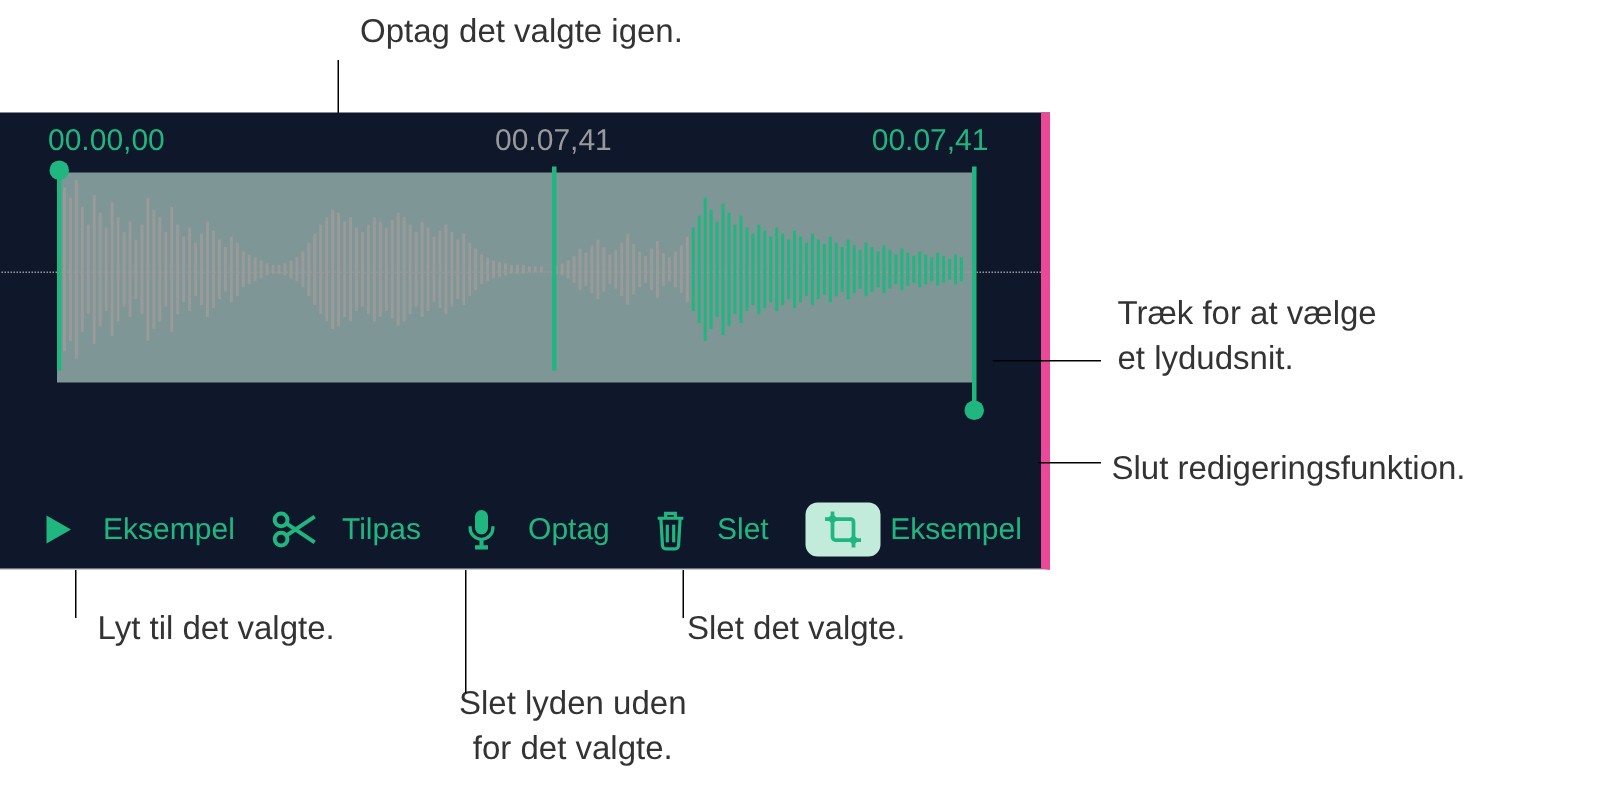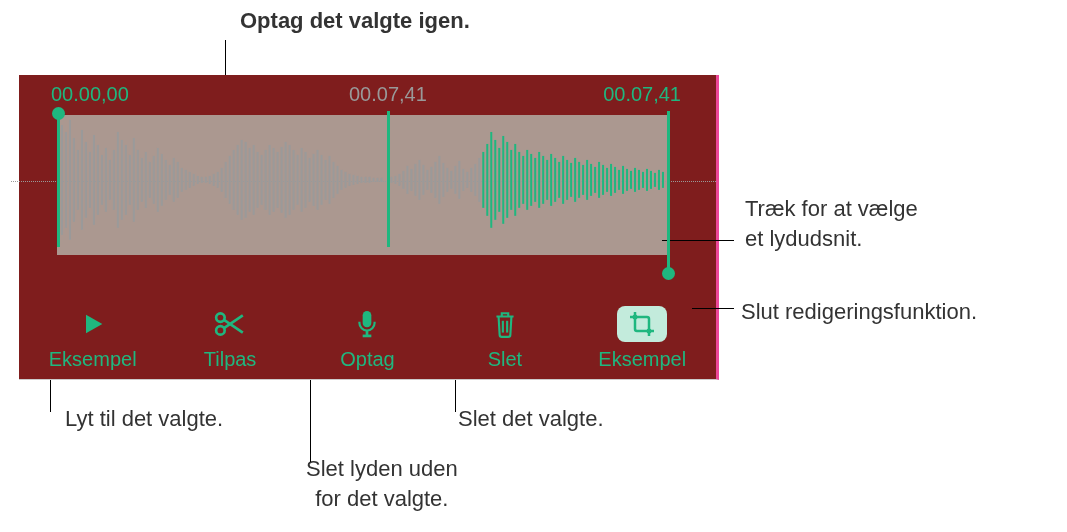--- a/index.html
+++ b/index.html
@@ -16,27 +16,27 @@
       position: absolute;
       line-height: 1.35;
       color: #333;
     }
     .callout-line {
       position: absolute;
       background: #000;
     }
     .editor-panel {
       position: absolute;
-      left: 19px;
+      left: 0;
       top: 75px;
       width: 700px;
       height: 305px;
-      border-right: 3px solid #ec4899;
+      border-right: 6px solid #ec4899;
       border-bottom: 1px solid #ccc;
-      background: #7f1d1d;
+      background: #0f172a;
     }
     .timeline {
       position: relative;
       height: 165px;
       width: 100%;
     }
     .time-label {
       position: absolute;
       top: 8px;
       font-size: 20px;
@@ -129,21 +129,21 @@
       position: absolute;
       bottom: 8px;
       left: 0;
       right: 0;
       display: flex;
       justify-content: space-around;
       padding: 0 5px;
     }
     .tool {
       display: flex;
-      flex-direction: column;
+      flex-direction: row;
       align-items: center;
       gap: 6px;
       min-width: 100px;
       cursor: pointer;
     }
     .tool .icon-wrap {
       width: 50px;
       height: 36px;
       display: flex;
       align-items: center;
@@ -155,21 +155,21 @@
       font-size: 20px;
     }
     .tool.active .icon-wrap {
       background: #c3ebdc;
       border-radius: 8px;
     }
   </style>
 </head>
 <body>
 
-<div class="callout" style="left:240px; top:6px;font-weight:bold;">Optag det valgte igen.</div>
+<div class="callout" style="left:240px; top:6px;">Optag det valgte igen.</div>
 <div class="callout-line" style="left:225px; top:40px; width:1px; height:250px;"></div>
 
 <div class="editor-panel">
 
   <div class="timeline">
     <div class="time-label time-left">00.00,00</div>
     <div class="time-label time-mid">00.07,41</div>
     <div class="time-label time-right">00.07,41</div>
 
     <div class="waveform-zone">

